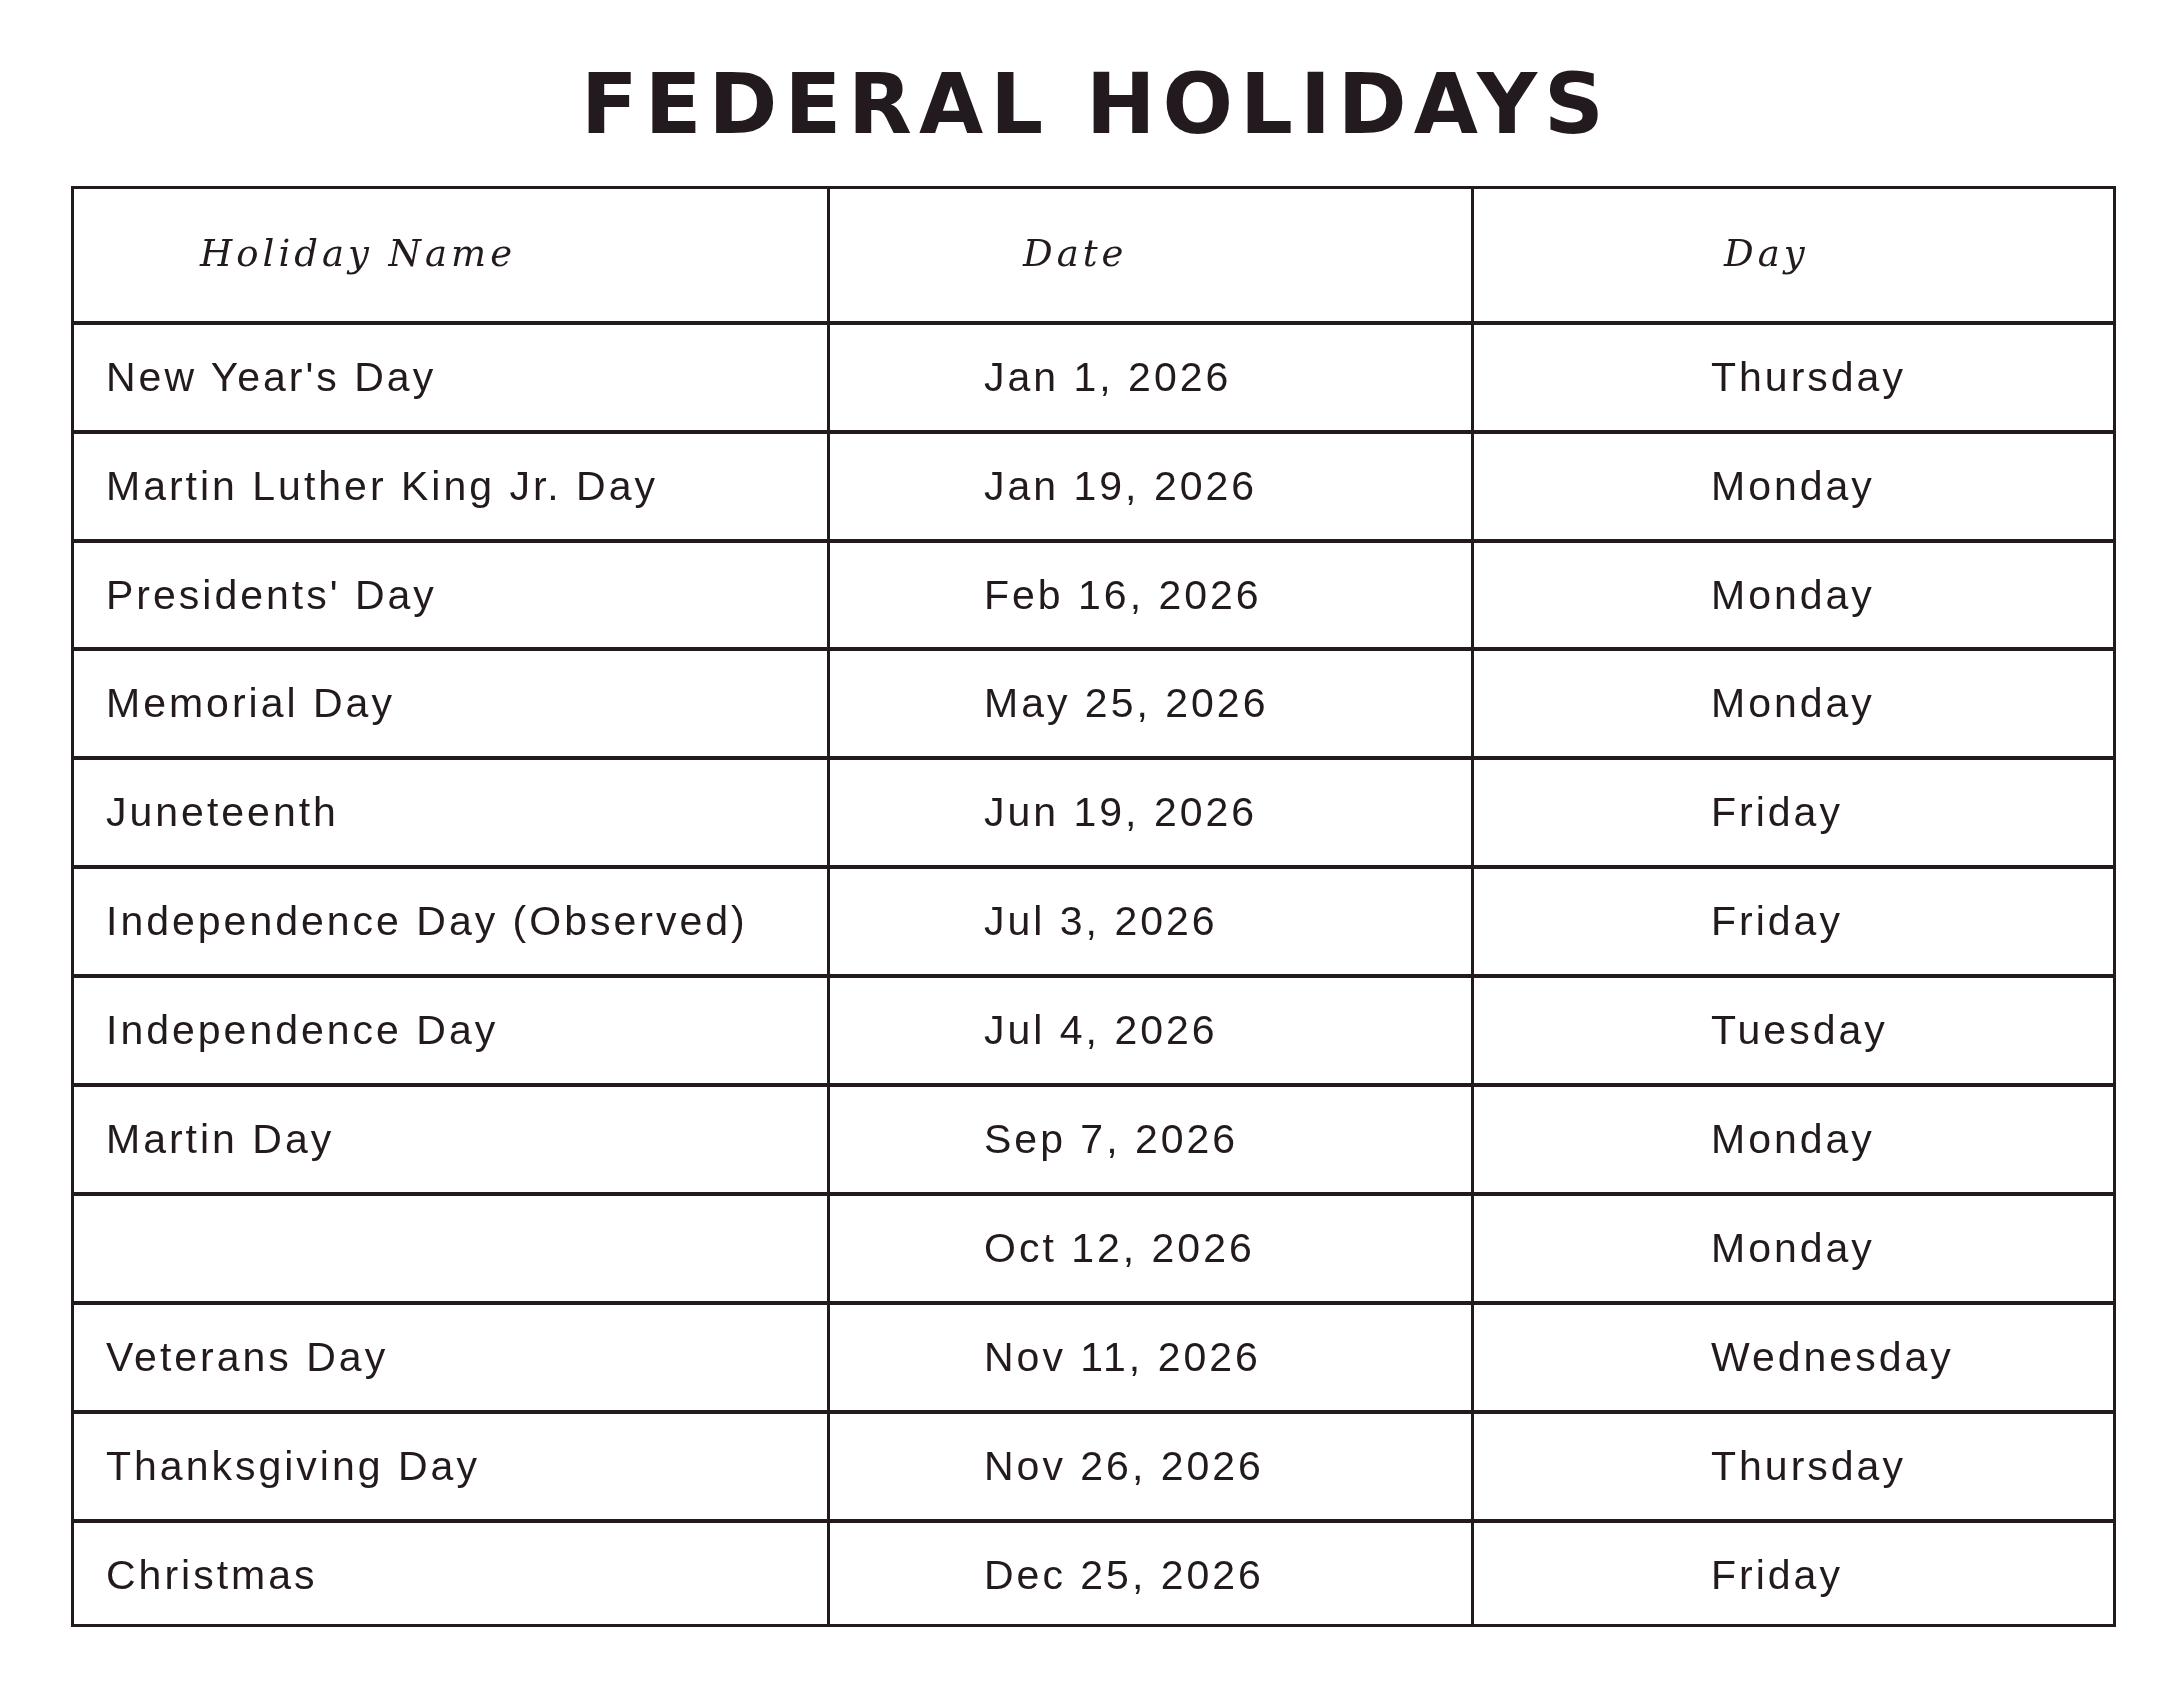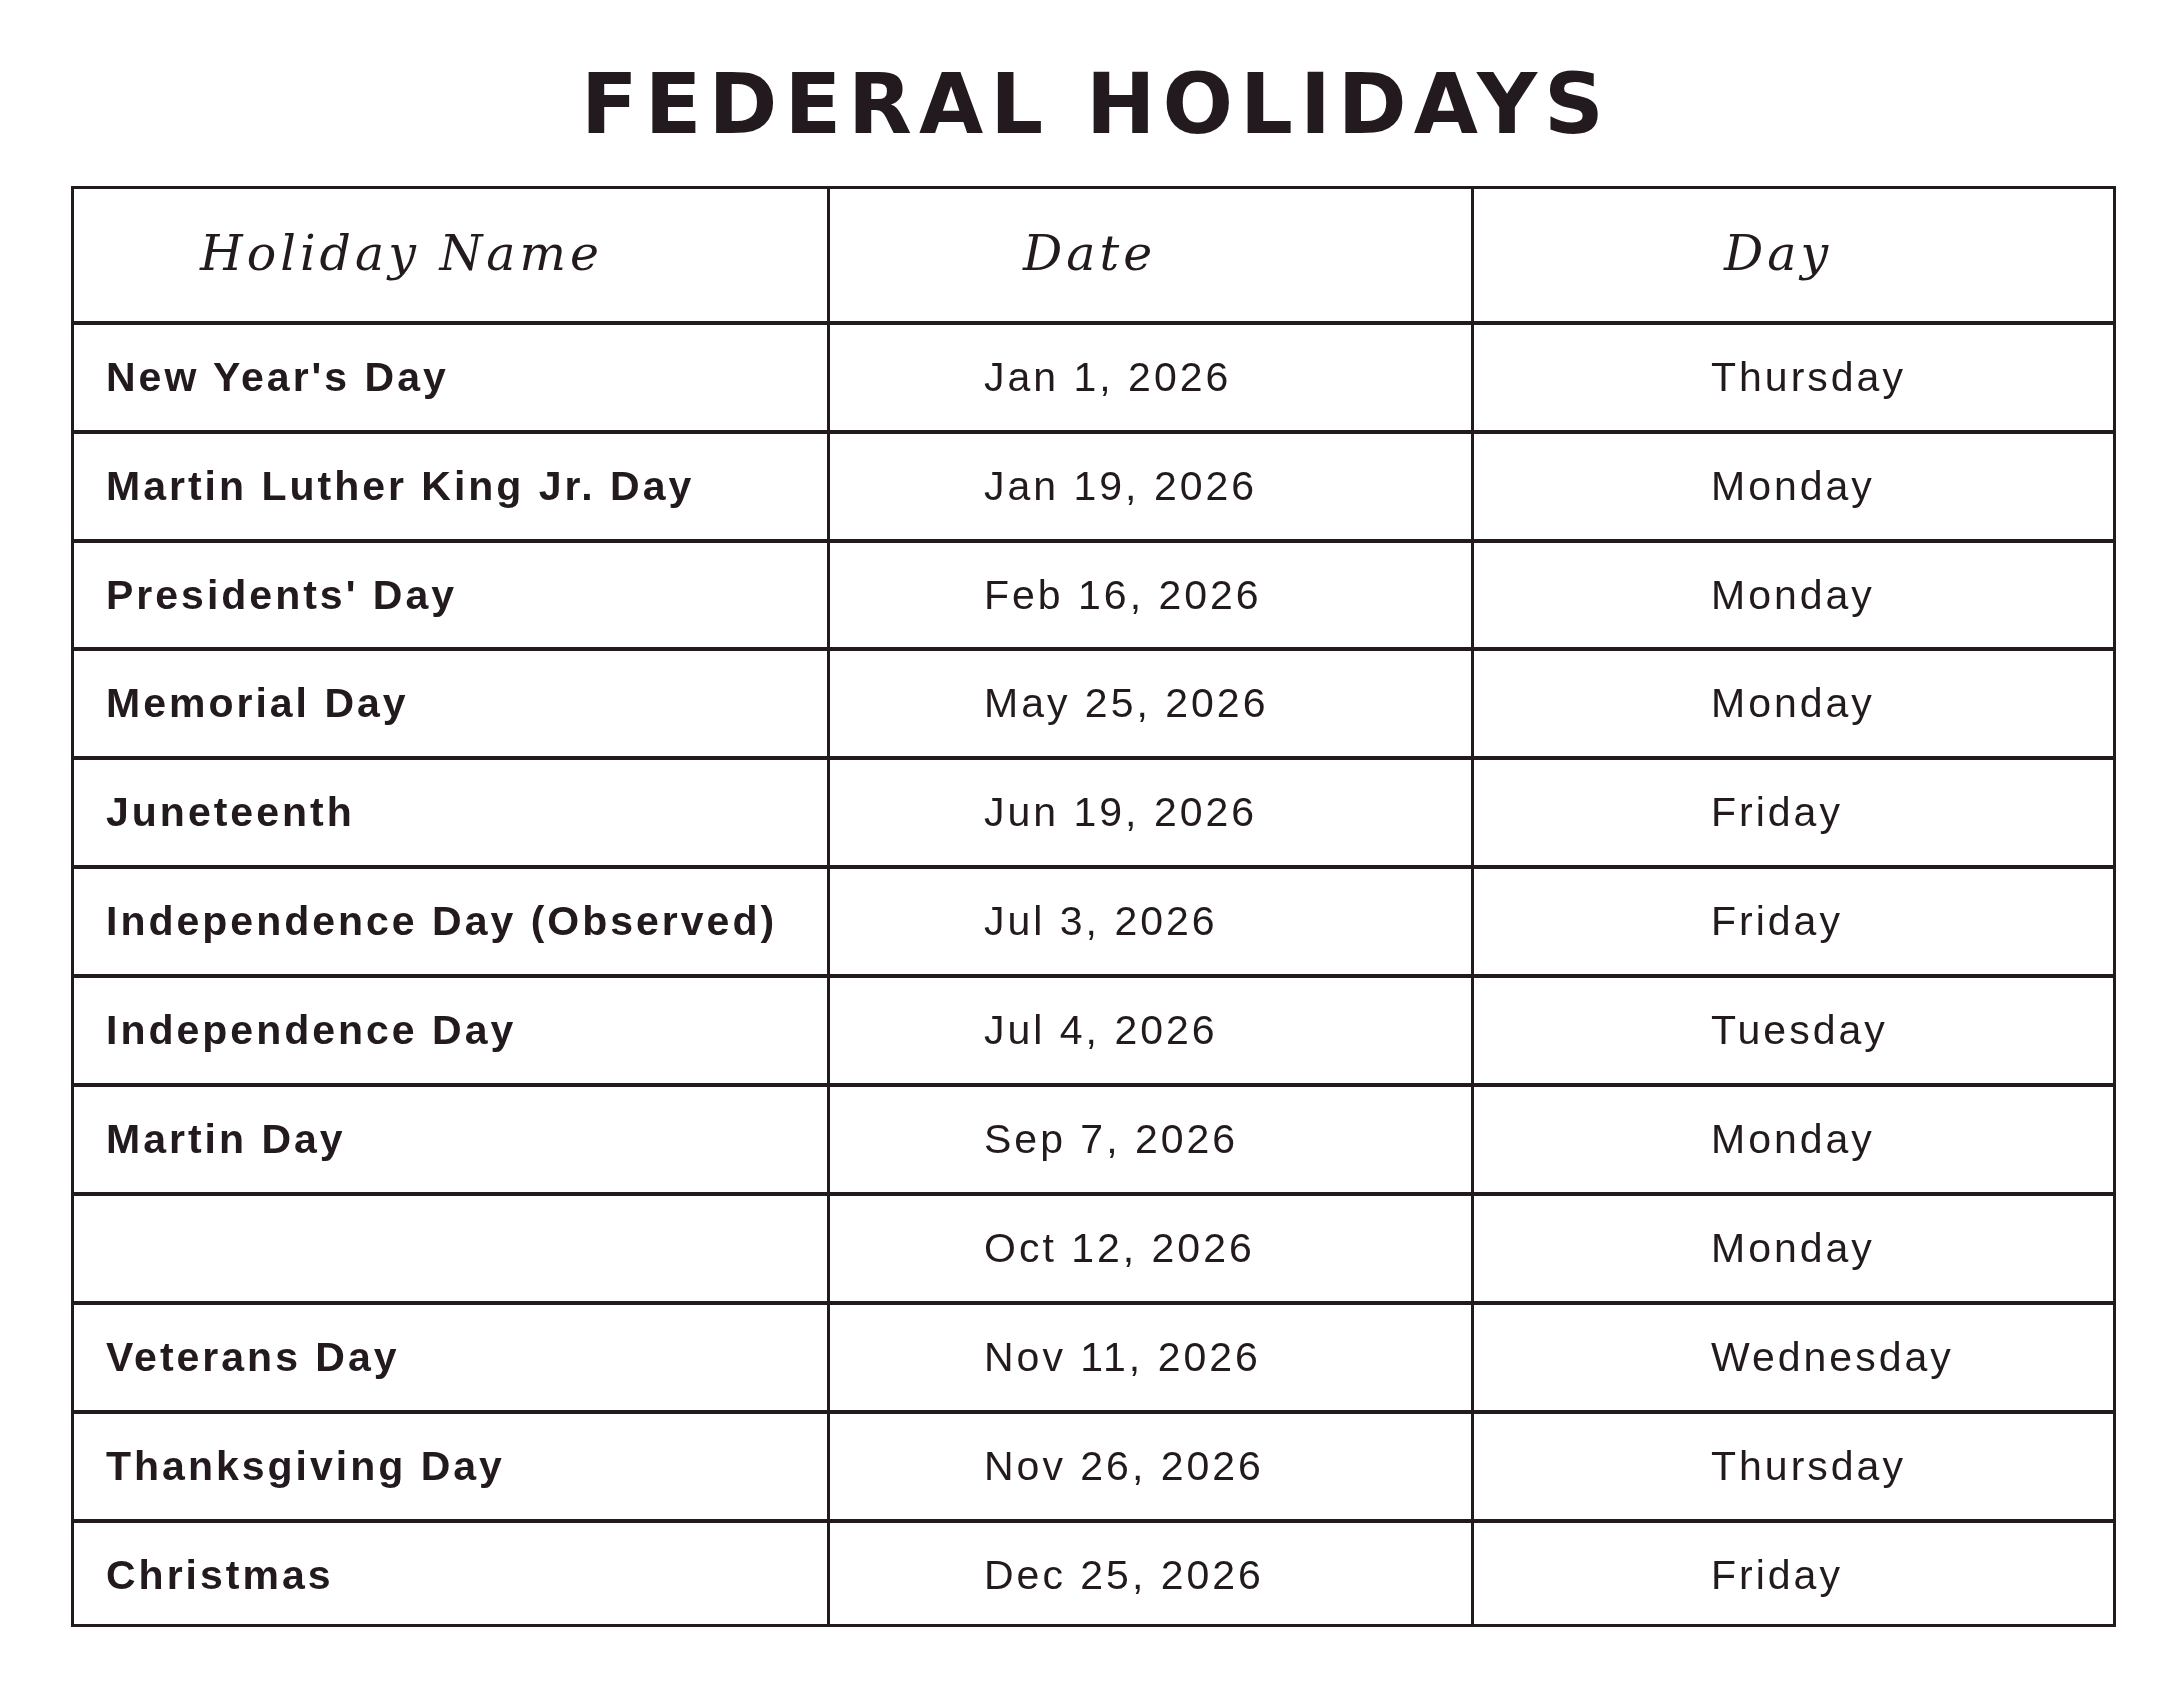--- a/index.html
+++ b/index.html
@@ -8,25 +8,25 @@
   .title { position:absolute; left:0; top:57px; width:2192px; text-align:center;
            font-family:"DejaVu Sans", sans-serif; font-weight:bold; font-size:83px;
            letter-spacing:7px; line-height:95px; color:#231a1f; }
   .table { position:absolute; left:71px; top:186px; width:2045px; height:1441px;
            border:3px solid #231a1f; box-sizing:border-box; }
   .vline { position:absolute; top:186px; height:1441px; width:3px; background:#231a1f; }
   .row { position:absolute; left:71px; width:2045px; box-sizing:border-box;
          border-top:4px solid #231a1f; }
   .hdr { position:absolute; left:71px; top:186px; width:2045px; height:135px; }
   .hcell { position:absolute; top:0; height:135px; display:flex; align-items:center;
-           font-family:"DejaVu Serif", serif; font-style:italic; font-size:49px;
+           font-family:"DejaVu Serif", serif; font-style:italic; font-size:37px;
            letter-spacing:4px; color:#231a1f; }
   .cell { position:absolute; top:0; height:105px; display:flex; align-items:center;
           font-size:41px; letter-spacing:3px; color:#231a1f; white-space:nowrap; }
-  .c1 { left:35px;font-weight:bold; }
+  .c1 { left:35px; }
   .c2 { left:913px; }
   .c3 { left:1640px; }
 </style>
 </head>
 <body>
 
 <div class="title">FEDERAL HOLIDAYS</div>
 
 <div class="table"></div>
 <div class="vline" style="left:827px"></div>

